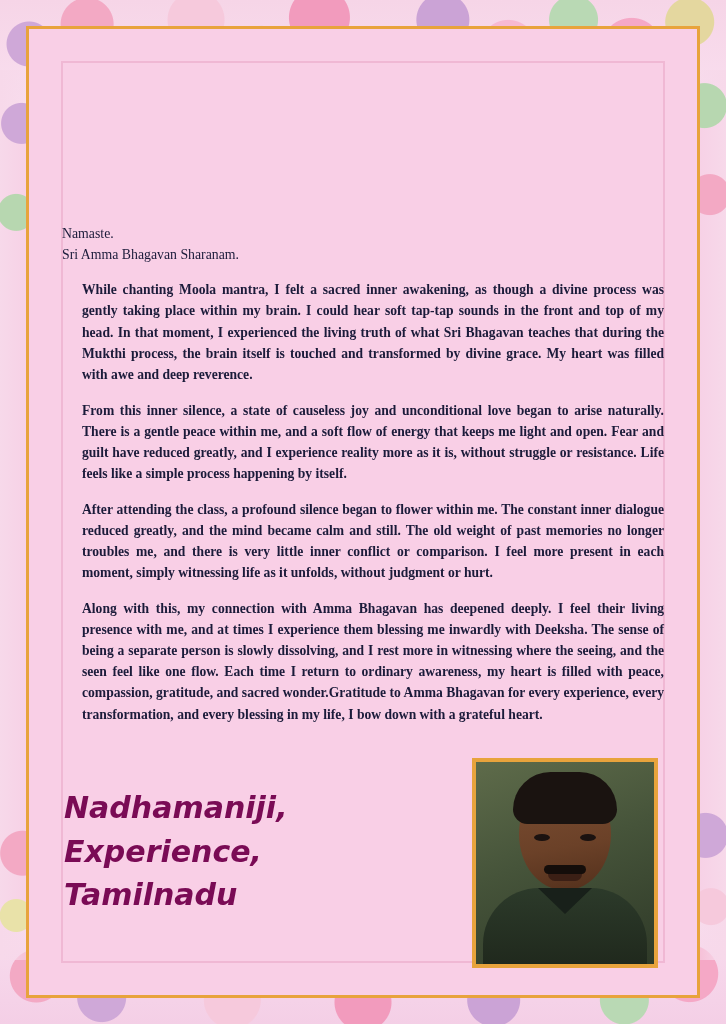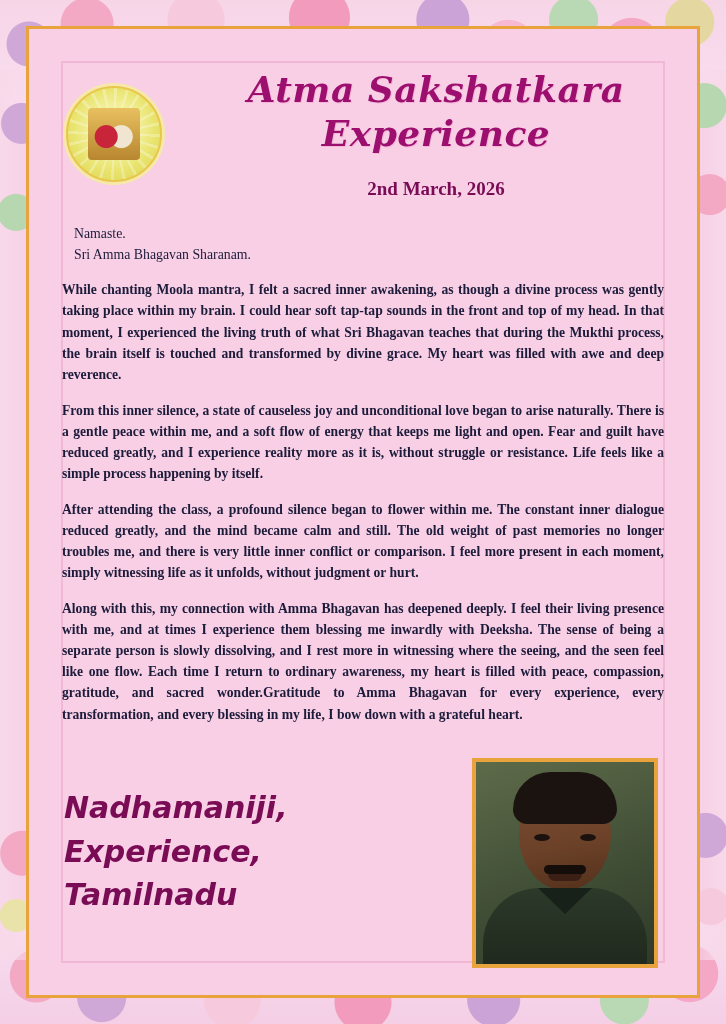--- a/index.html
+++ b/index.html
@@ -165,24 +165,23 @@
     line-height: 1.55;
     font-weight: bold;
     text-align: justify;
   }
   .salutation {
     font-weight: normal;
     font-size: 13.8px;
     line-height: 1.5;
     text-align: left;
     margin-bottom: 14px;
-    padding-left: 12px;
   }
   .salutation div { margin: 0; }
-  .para { margin: 0 0 15px 0; }
+  .para { margin: 0 0 15px 0; padding-left: 20px; }
   .para:last-child { margin-bottom: 0; }
 
   .signature {
     position: absolute;
     left: 38px;
     top: 760px;
     width: 330px;
     font-family: "DejaVu Sans", sans-serif;
     font-weight: bold;
     font-size: 30px;
@@ -278,31 +277,20 @@
   <div class="floral floral-bottom"></div>
   <div class="floral floral-left"></div>
   <div class="floral floral-right"></div>
 
   <div class="frame-outer">
     <div class="frame-inner"></div>
   </div>
 
   <div class="content">
 
-    <div class="header">
-      <div class="emblem">
-        <div class="emblem-rays"></div>
-        <div class="emblem-photo"></div>
-      </div>
-      <div class="title">
-        <div>Atma Sakshatkara</div>
-        <div>Experience</div>
-      </div>
-      <div class="subtitle">2nd March, 2026</div>
-    </div>
 
     <div class="body-text">
       <div class="salutation">
         <div>Namaste.</div>
         <div>Sri Amma Bhagavan Sharanam.</div>
       </div>
       <p class="para">While chanting Moola mantra, I felt a sacred inner awakening, as though a divine process was gently taking place within my brain. I could hear soft tap-tap sounds in the front and top of my head. In that moment, I experienced the living truth of what Sri Bhagavan teaches that during the Mukthi process, the brain itself is touched and transformed by divine grace. My heart was filled with awe and deep reverence.</p>
       <p class="para">From this inner silence, a state of causeless joy and unconditional love began to arise naturally. There is a gentle peace within me, and a soft flow of energy that keeps me light and open. Fear and guilt have reduced greatly, and I experience reality more as it is, without struggle or resistance. Life feels like a simple process happening by itself.</p>
       <p class="para">After attending the class, a profound silence began to flower within me. The constant inner dialogue reduced greatly, and the mind became calm and still. The old weight of past memories no longer troubles me, and there is very little inner conflict or comparison. I feel more present in each moment, simply witnessing life as it unfolds, without judgment or hurt.</p>
       <p class="para">Along with this, my connection with Amma Bhagavan has deepened deeply. I feel their living presence with me, and at times I experience them blessing me inwardly with Deeksha. The sense of being a separate person is slowly dissolving, and I rest more in witnessing where the seeing, and the seen feel like one flow. Each time I return to ordinary awareness, my heart is filled with peace, compassion, gratitude, and sacred wonder.Gratitude to Amma Bhagavan for every experience, every transformation, and every blessing in my life, I bow down with a grateful heart.</p>

